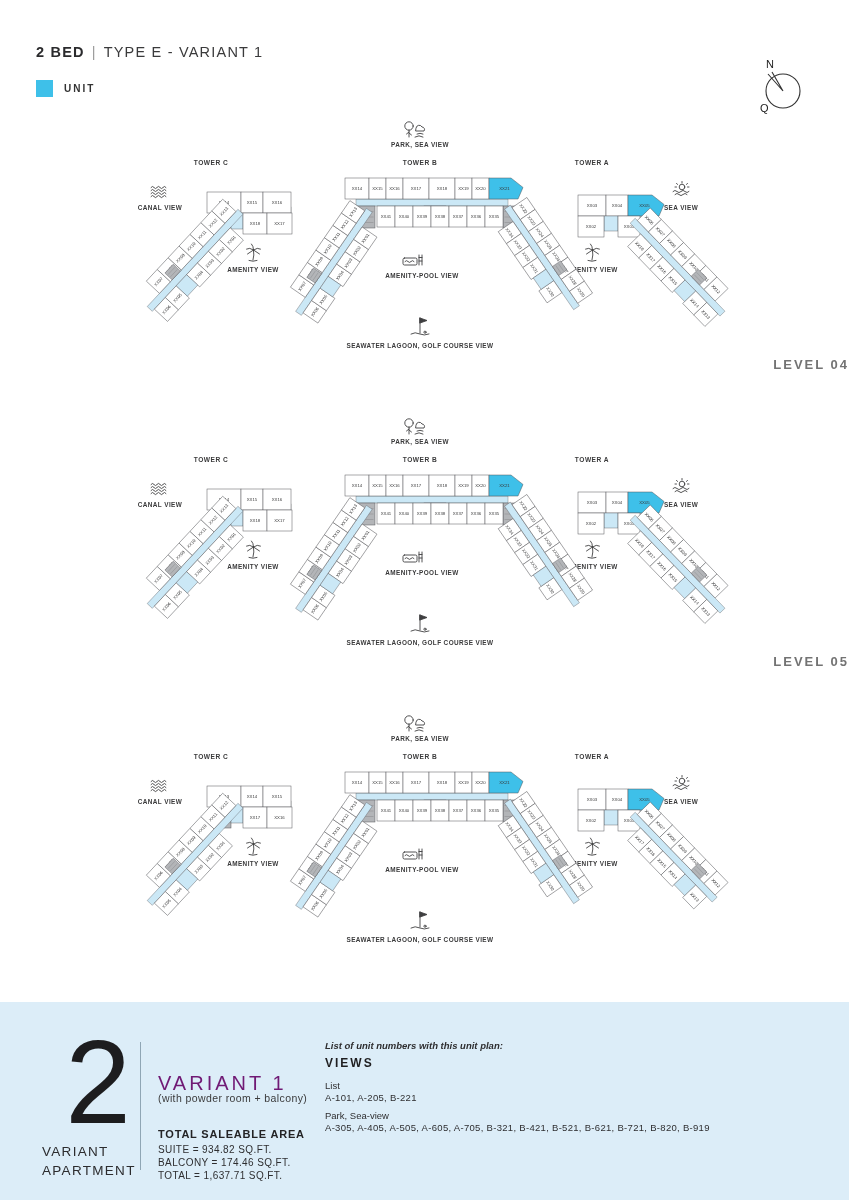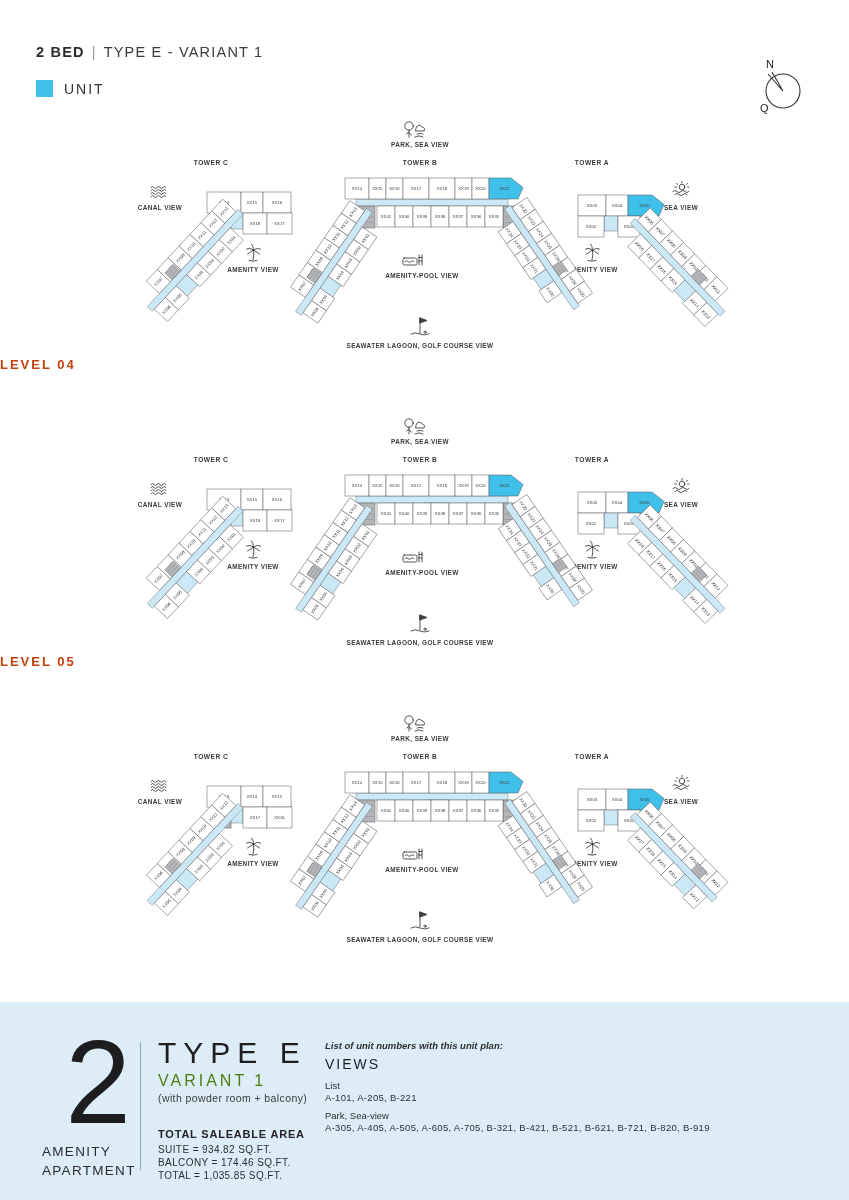--- a/index.html
+++ b/index.html
@@ -3,37 +3,37 @@
 <meta charset="utf-8">
 <style>
   html,body{margin:0;padding:0;background:#ffffff;}
   .page{position:relative;width:849px;height:1200px;background:#ffffff;overflow:hidden;
         font-family:"Liberation Sans",sans-serif;color:#3a3a3b;}
   .header{position:absolute;left:36px;top:44px;font-size:14.5px;letter-spacing:1.2px;color:#3a3a3b;}
   .header .b{font-weight:bold;color:#2b2b2d;}
   .header .sep{color:#9a9a9a;margin:0 7px;font-weight:300;}
   .legend{position:absolute;left:36px;top:80px;display:flex;align-items:center;gap:11px;}
   .legend .swatch{width:17px;height:17px;background:#3EC0E9;display:inline-block;}
-  .legend .lab{font-size:14px;letter-spacing:2px;color:#333;}
+  .legend .lab{font-size:10px;letter-spacing:2px;color:#333;font-weight:bold;}
   .compass{position:absolute;left:735px;top:55px;}
   .level-block{position:absolute;left:0;width:849px;height:242px;}
-  .level-title{position:absolute;left:0;width:849px;text-align:left;font-size:13px;
-               font-weight:600;letter-spacing:2px;color:#c2410c;}
+  .level-title{position:absolute;left:0;width:849px;text-align:right;font-size:13px;
+               font-weight:600;letter-spacing:2px;color:#737373;}
   .footer{position:absolute;left:0;top:1002px;width:849px;height:198px;background:#DCEDF8;}
   .big2{position:absolute;left:52px;top:1026px;width:92px;text-align:center;font-size:118px;
         font-weight:100;line-height:0.95;color:#1d1d1f;}
   .bedlab{position:absolute;left:42px;top:1142px;font-size:13.5px;letter-spacing:1.3px;color:#2c2c2e;line-height:19px;}
   .vdivider{position:absolute;left:140px;top:1042px;width:1px;height:128px;background:#8FA6B5;}
   .typetitle{position:absolute;left:158px;top:1036px;font-size:30px;letter-spacing:7px;font-weight:500;color:#1e1e20;}
-  .variant{position:absolute;left:158px;top:1072px;font-size:16px;letter-spacing:3px;color:#4d7c0f;}
+  .variant{position:absolute;left:158px;top:1072px;font-size:20px;letter-spacing:3px;color:#701a75;}
   .vnote{position:absolute;left:158px;top:1092px;font-size:10.5px;letter-spacing:0.4px;color:#3a3a3b;}
   .areatitle{position:absolute;left:158px;top:1128px;font-size:11px;font-weight:bold;letter-spacing:0.8px;color:#232325;}
   .areal{position:absolute;left:158px;font-size:10px;letter-spacing:0.4px;color:#2e2e30;}
   .listintro{position:absolute;left:325px;top:1040px;font-size:9.5px;font-style:italic;font-weight:600;color:#2e2e30;}
-  .viewstitle{position:absolute;left:325px;top:1056px;font-size:14px;font-weight:normal;letter-spacing:2px;color:#1f1f21;}
+  .viewstitle{position:absolute;left:325px;top:1056px;font-size:12px;font-weight:bold;letter-spacing:2px;color:#1f1f21;}
   .vglabel{position:absolute;left:325px;font-size:9.5px;color:#2e2e30;}
   .vgunits{position:absolute;left:325px;font-size:9.5px;letter-spacing:0.3px;color:#2e2e30;}
 </style>
 </head>
 <body>
 
 <div class="page">
 
   <div class="header">
     <span class="b">2 BED</span><span class="sep">|</span><span>TYPE E - VARIANT 1</span>
@@ -1291,31 +1291,30 @@
           <line x1="82.52" y1="-6.8" x2="92.67999999999999" y2="-6.8" stroke="#7d7f82" stroke-width="0.35"></line>
         </g>
       </svg></div>
 
   <div class="level-title" style="top:357px">LEVEL 04</div>
   <div class="level-title" style="top:654px">LEVEL 05</div>
 
   <div class="footer"></div>
   <div class="big2">2</div>
   <div class="bedlab">
-    <div>AMENITY</div>
+    <div>VARIANT</div>
     <div>APARTMENT</div>
   </div>
   <div class="vdivider"></div>
-  <div class="typetitle">TYPE E</div>
   <div class="variant">VARIANT 1</div>
   <div class="vnote">(with powder room + balcony)</div>
   <div class="areatitle">TOTAL SALEABLE AREA</div>
   <div class="areal" style="top:1144px">SUITE = 934.82 SQ.FT.</div>
   <div class="areal" style="top:1157px">BALCONY = 174.46 SQ.FT.</div>
-  <div class="areal" style="top:1170px">TOTAL = 1,035.85 SQ.FT.</div>
+  <div class="areal" style="top:1170px">TOTAL = 1,637.71 SQ.FT.</div>
   <div class="listintro">List of unit numbers with this unit plan:</div>
   <div class="viewstitle">VIEWS</div>
   <div class="vglabel" style="top:1080px">List</div>
   <div class="vgunits" style="top:1092px">A-101, A-205, B-221</div>
   <div class="vglabel" style="top:1110px">Park, Sea-view</div>
   <div class="vgunits" style="top:1122px">A-305, A-405, A-505, A-605, A-705, B-321, B-421, B-521, B-621, B-721, B-820, B-919</div>
 
 </div>
 
 </body></html>

